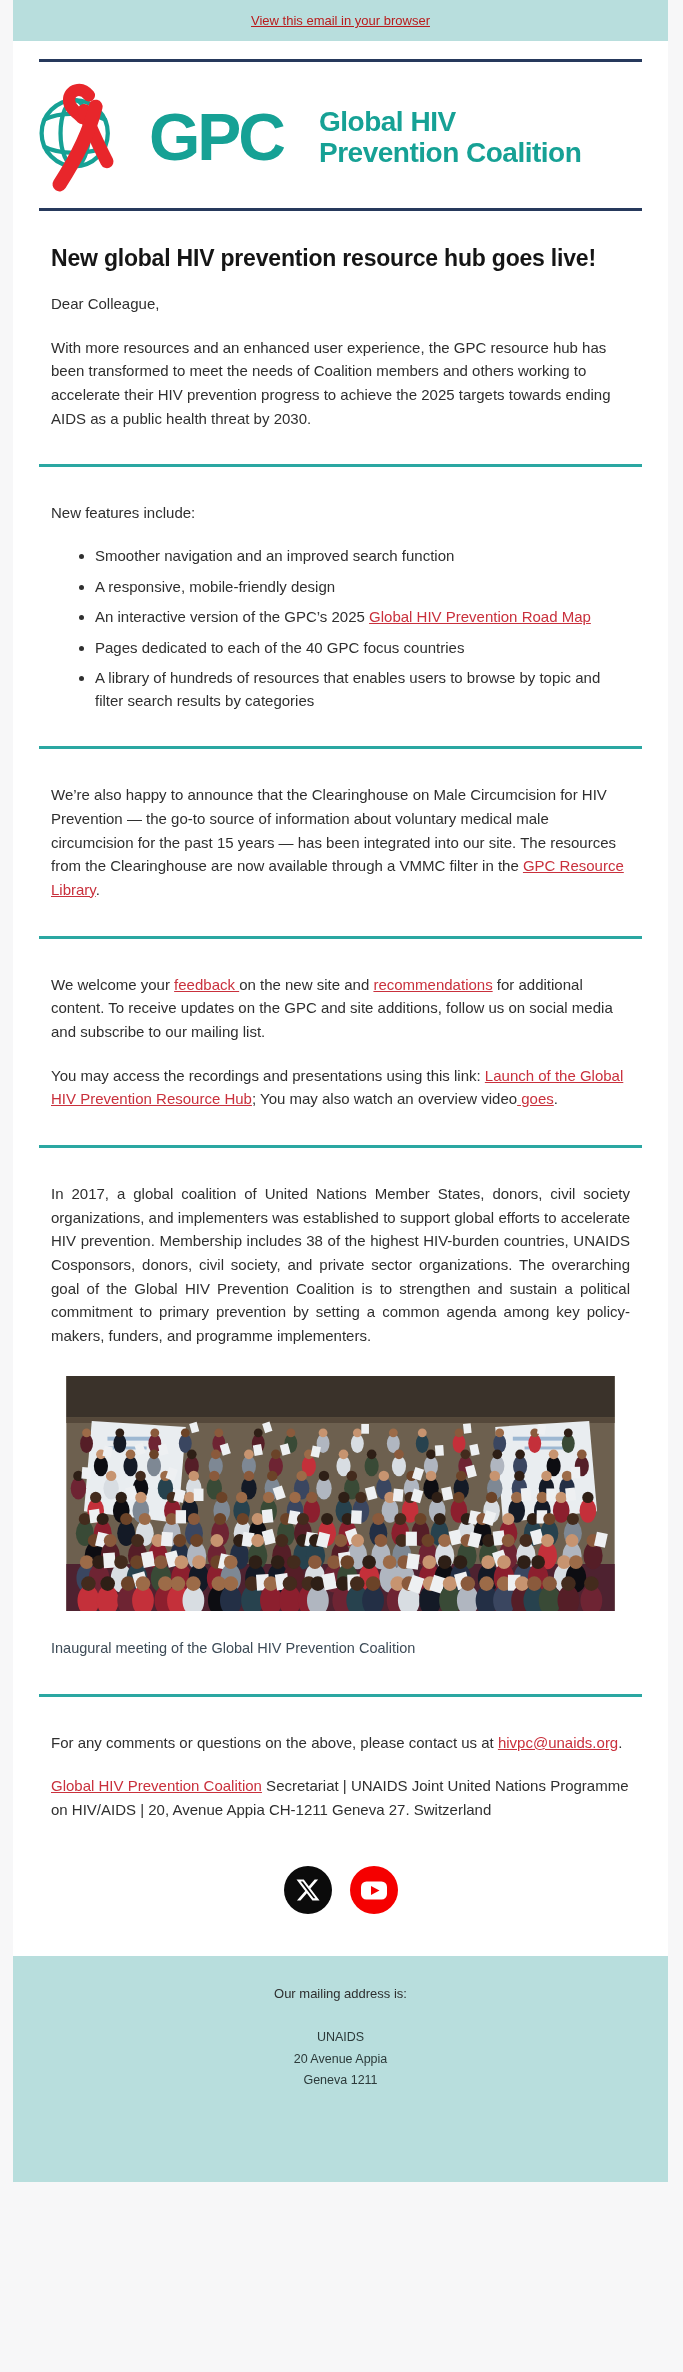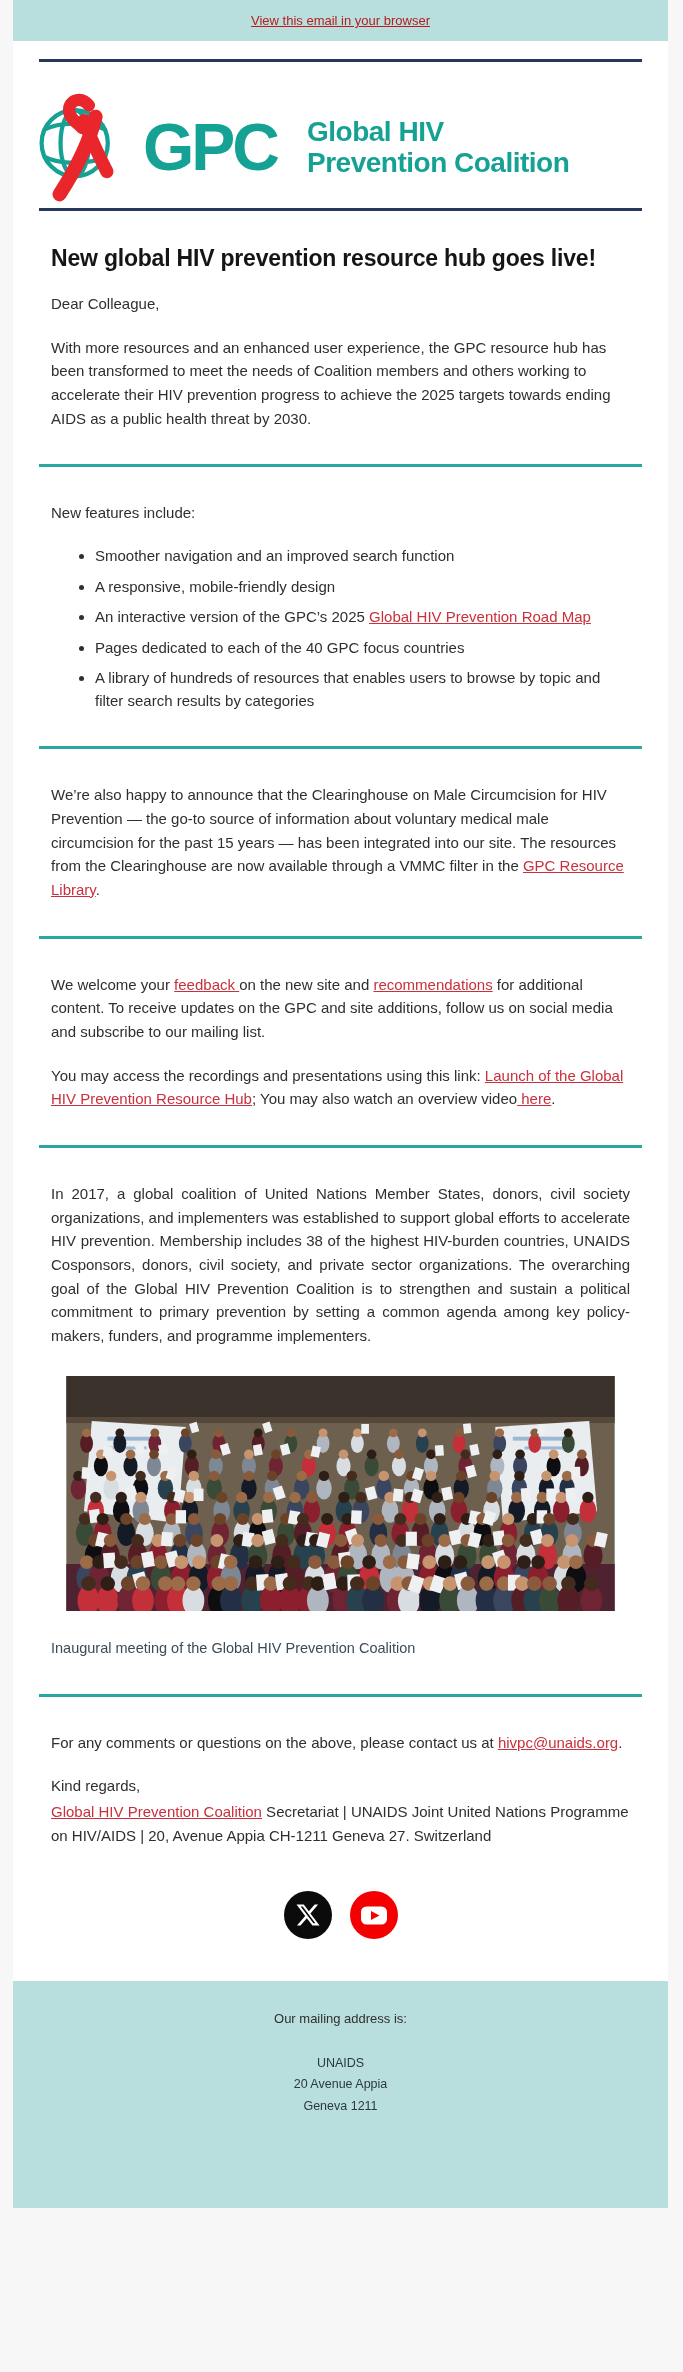--- a/index.html
+++ b/index.html
@@ -11,21 +11,21 @@
   html,body{margin:0;padding:0;}
   body{background:var(--pagebg);font-family:"Liberation Sans","DejaVu Sans",sans-serif;}
   .wrap{width:683px;margin:0 auto;background:var(--pagebg);}
   .col{margin-left:13px;margin-right:15px;}
   .topbar{background:var(--mint);padding:13px 10px;text-align:center;font-size:13px;}
   .topbar a{color:#b91c1c;text-decoration:underline;}
   .content{background:#ffffff;padding-top:18px;}
   hr{border:0;margin:0 26px;}
   hr.navy{border-top:3px solid var(--navy);}
   hr.teal{border-top:3px solid var(--teal);margin-top:34px;margin-bottom:34px;}
-  .logo-row{display:flex;align-items:center;gap:12px;padding:14px 20px 10px 22px;height:126px;margin-top:20px;}
+  .logo-row{display:flex;align-items:center;gap:18px;padding:14px 20px 10px 22px;height:146px;}
   .logo-acronym{font-size:66px;font-weight:bold;color:var(--logo-teal);letter-spacing:-3px;margin-left:-8px;}
   .logo-words{color:var(--logo-teal);font-weight:bold;font-size:28px;line-height:1.12;margin-left:18px;letter-spacing:-0.5px;}
   .inner{padding:0 38px;}
   h1{font-size:23px;color:var(--heading);margin:34px 0 6px;letter-spacing:-0.2px;}
   h2{font-size:22px;color:var(--heading);margin:42px 0 4px;}
   p{font-size:15px;line-height:1.58;color:var(--text);margin:20px 0;}
   ul{margin:16px 0;padding-left:44px;}
   li{font-size:15px;line-height:1.5;margin:8px 0;color:var(--text);}
   a.red{color:var(--link);text-decoration:underline;}
   .about-body{text-align:justify;}
@@ -106,21 +106,21 @@
 
       <div class="inner">
         <p><span>We’re also happy to announce that the Clearinghouse on Male Circumcision for HIV Prevention — the go-to source of information about voluntary medical male circumcision for the past 15 years — has been integrated into our site. The resources from the Clearinghouse are now available through a VMMC filter in the </span><a href="#" class="red">GPC Resource Library</a><span>.</span></p>
       </div>
 
       <hr class="teal">
 
       <div class="inner">
         <p><span>We welcome your </span><a href="#" class="red">feedback </a><span>on the new site and </span><a href="#" class="red">recommendations</a><span> for additional content. To receive updates on the GPC and site additions, follow us on social media and subscribe to our mailing list.</span></p>
 
-        <p><span>You may access the recordings and presentations using this link: </span><a href="#" class="red">Launch of the Global HIV Prevention Resource Hub</a><span>; You may also watch an overview video</span><a href="#" class="red"> here</a><span>.</span></p>
+        <p><span>You may access the recordings and presentations using this link: </span><a href="#" class="red">Launch of the Global HIV Prevention Resource Hub</a><span>; You may also watch an overview video</span><a href="#" class="red"> goes</a><span>.</span></p>
       </div>
 
       <hr class="teal">
 
       <div class="inner">
         <p class="about-body">In 2017, a global coalition of United Nations Member States, donors, civil society organizations, and implementers was established to support global efforts to accelerate HIV prevention.  Membership includes 38 of the highest HIV-burden countries, UNAIDS Cosponsors, donors, civil society, and private sector organizations. The overarching goal of the Global HIV Prevention Coalition is to strengthen and sustain a political commitment to primary prevention by setting a common agenda among key policy-makers, funders, and programme implementers.</p>
 
         <svg class="photo" viewBox="0 0 560 240" aria-hidden="true">
           <rect width="560" height="240" fill="#6d604f"></rect>
           <rect width="560" height="42" fill="#3a322a"></rect>
@@ -560,21 +560,20 @@
         </svg>
 
         <p class="caption">Inaugural meeting of the Global HIV Prevention Coalition</p>
       </div>
 
       <hr class="teal">
 
       <div class="inner">
         <p><span>For any comments or questions on the above, please contact us at </span><a href="#" class="red">hivpc@unaids.org</a><span>.</span></p>
 
-        <p class="regards">Kind regards,</p>
         <p class="sig"><a href="#" class="red">Global HIV Prevention Coalition</a><span> Secretariat | UNAIDS Joint United Nations Programme on HIV/AIDS | 20, Avenue Appia CH-1211 Geneva 27. Switzerland</span></p>
       </div>
 
       <div class="social">
         <a href="#" aria-label="X">
           <svg width="48" height="48" viewBox="0 0 48 48">
             <circle cx="24" cy="24" r="24" fill="#0b0b0b"></circle>
             <g transform="translate(12.5,12.5)">
               <path fill="#ffffff" d="M18.9 1.15h3.68l-8.04 9.19L24 22.85h-7.41l-5.8-7.58-6.64 7.58H.47l8.6-9.83L0 1.15h7.59l5.24 6.93 6.07-6.93Zm-1.29 19.49h2.04L6.49 3.24H4.3l13.31 17.4Z" transform="scale(0.96)"></path>
             </g>

